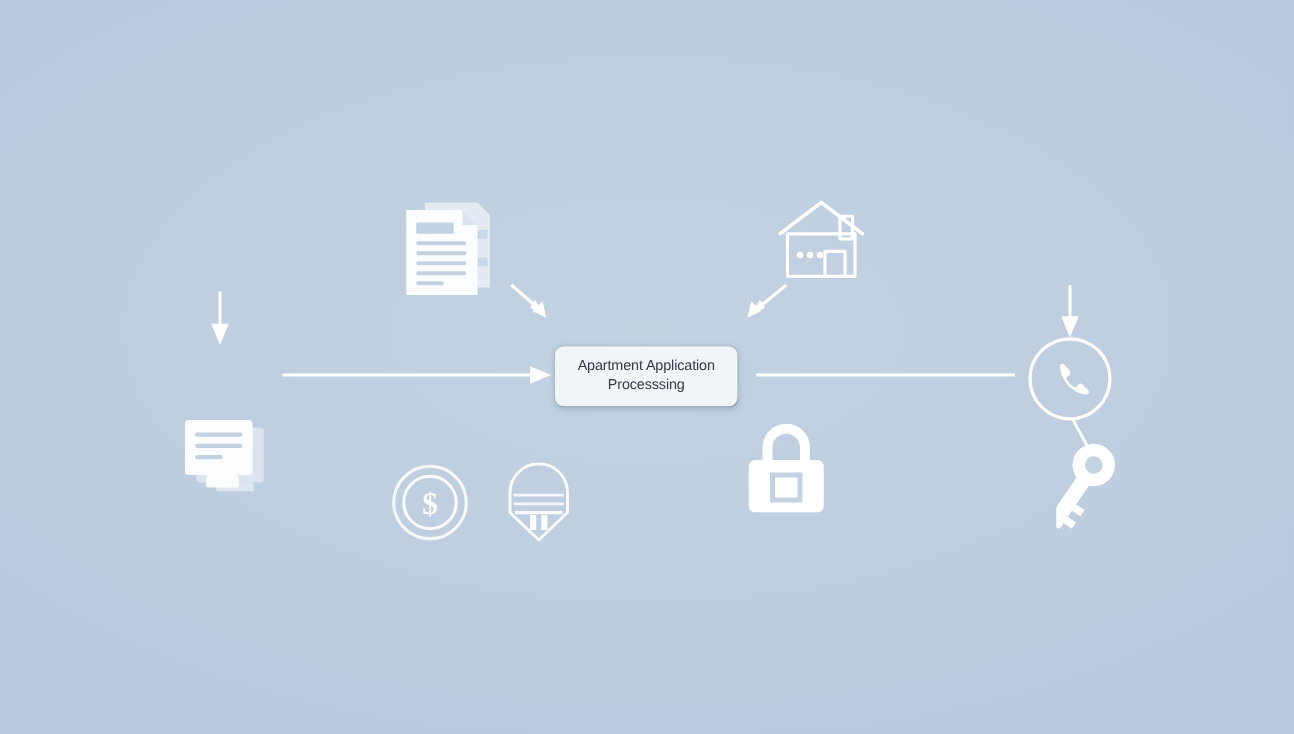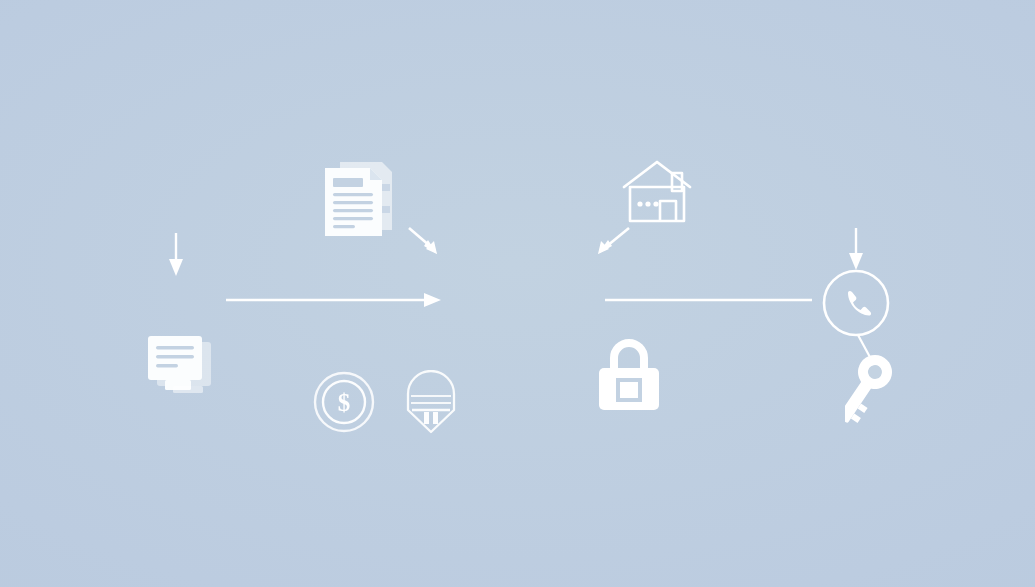--- a/index.html
+++ b/index.html
@@ -188,14 +188,18 @@
         <circle cx="30" cy="22" r="7" fill="#c4d3e2"></circle>
 
         <rect x="24" y="36" width="12" height="44" rx="2" fill="#ffffff"></rect>
 
         <rect x="36" y="56" width="8" height="6" fill="#ffffff"></rect>
         <rect x="36" y="68" width="8" height="6" fill="#ffffff"></rect>
       </g>
     </svg>
   </div>
 
+  <div id="center-box">
+    <div id="center-label">Apartment Application
+Processsing</div>
+  </div>
 
 </div>
 
 </body></html>

